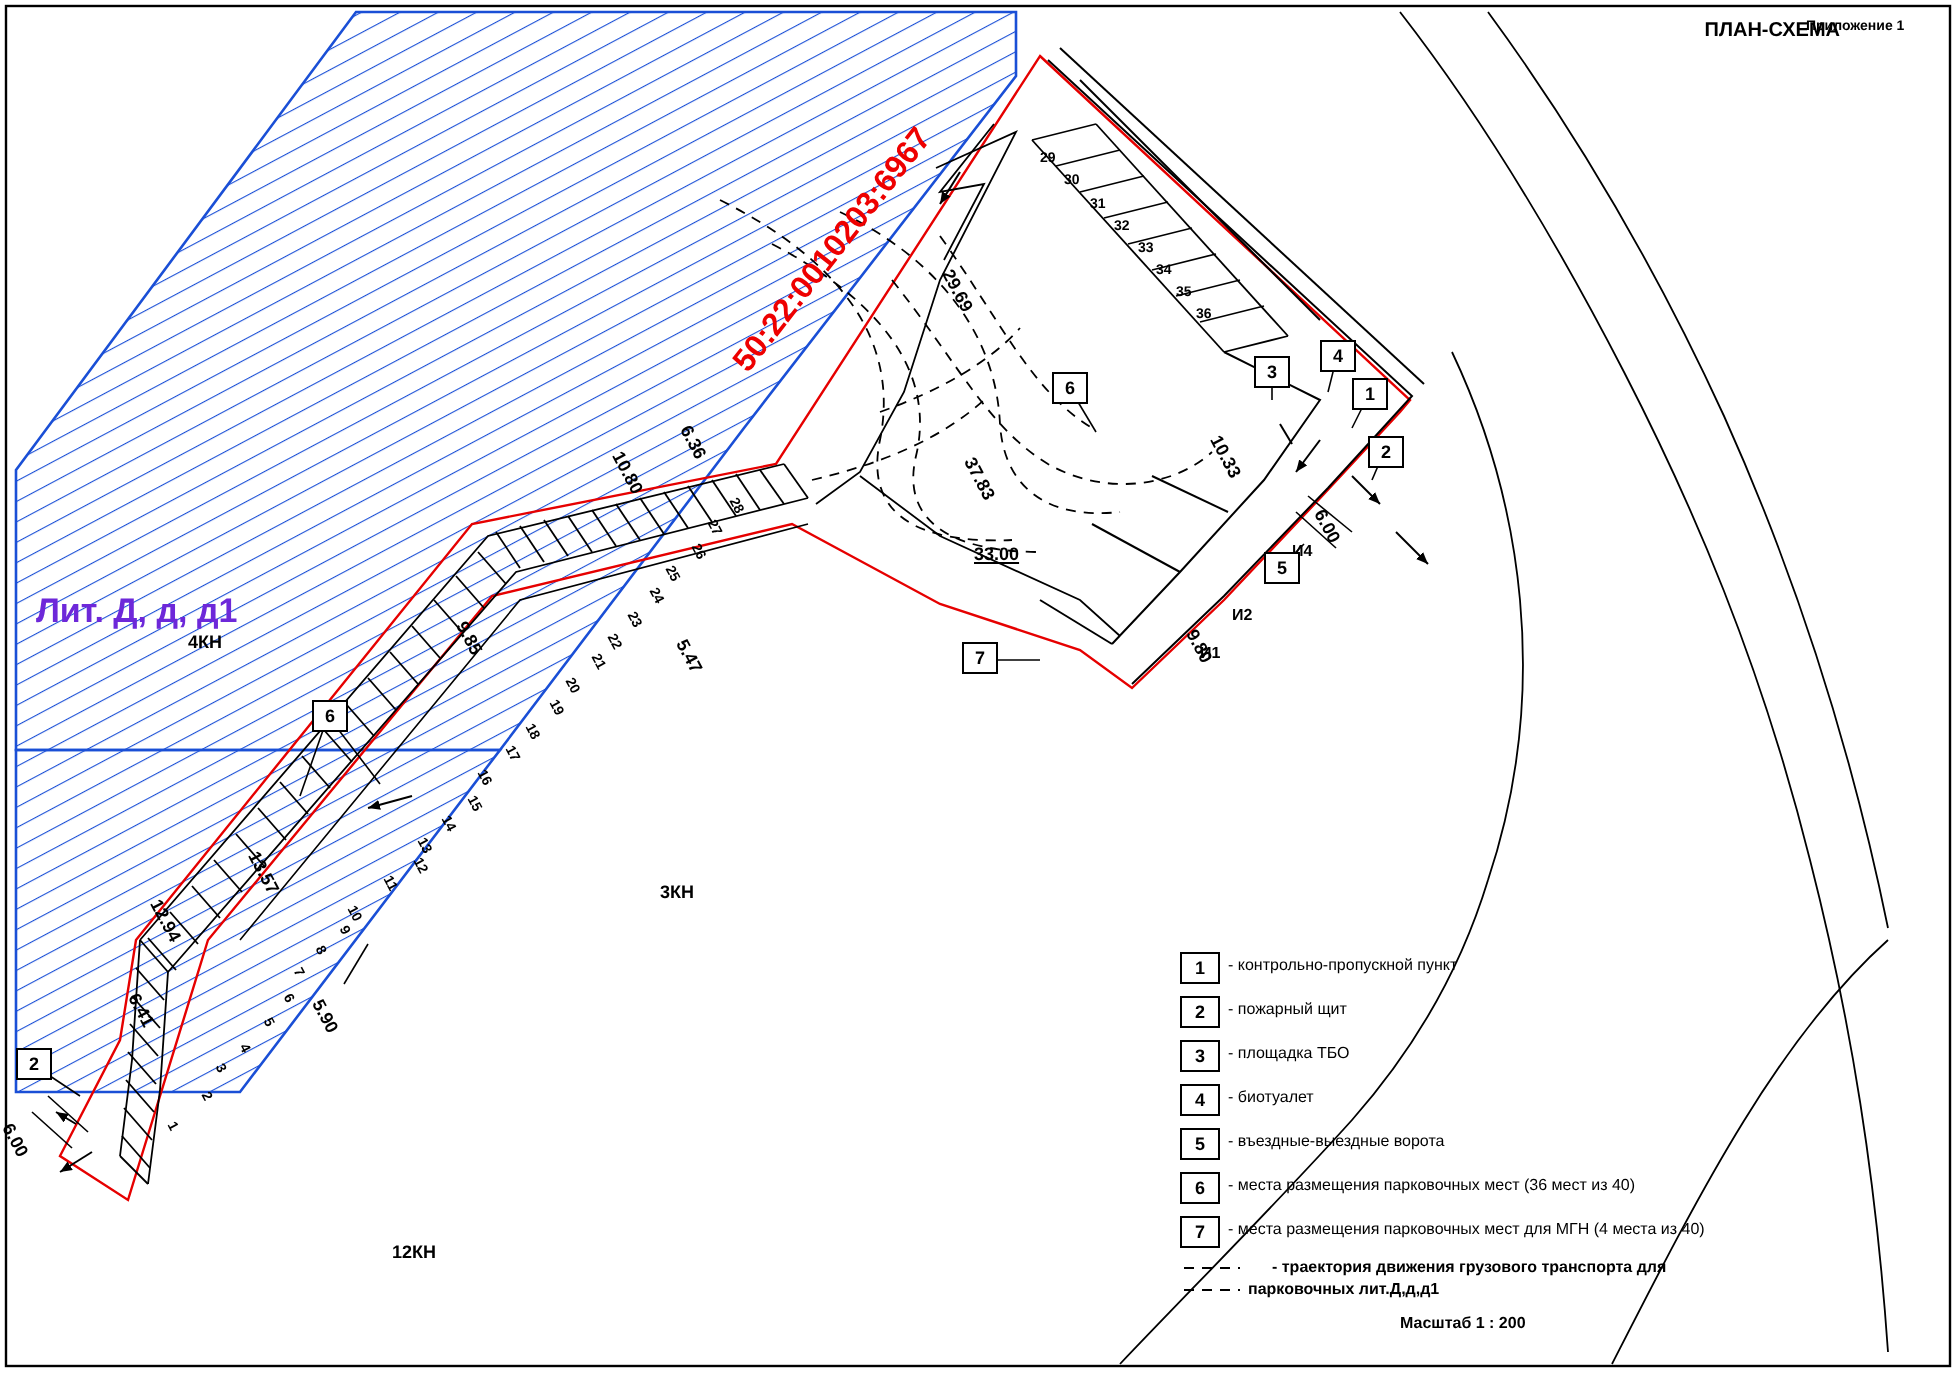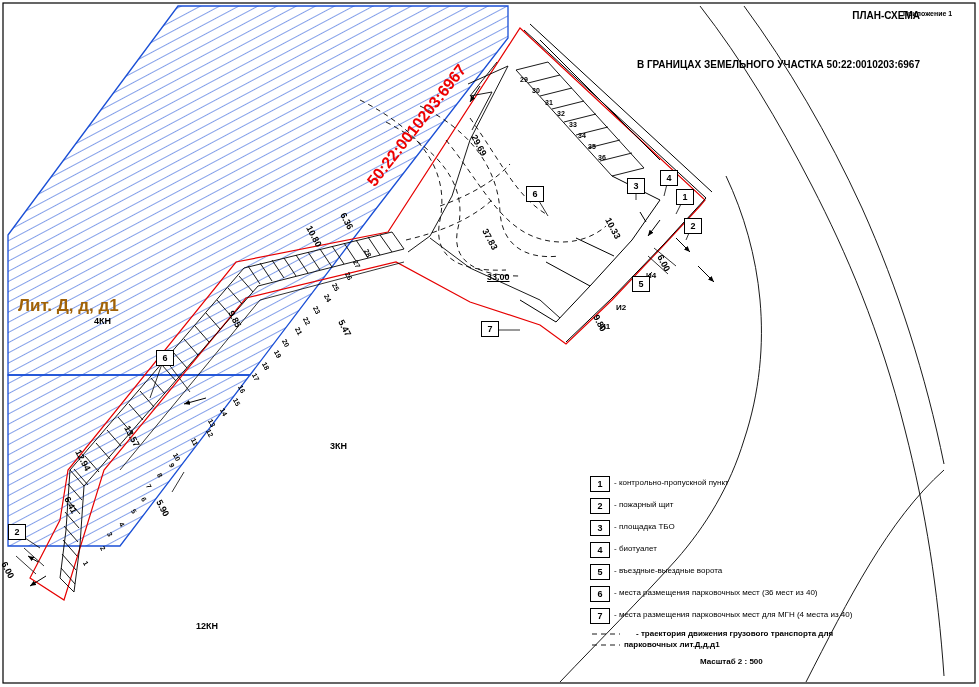--- a/index.html
+++ b/index.html
@@ -35,21 +35,21 @@
     font-weight: bold;
     text-align: right;
   }
   .appendix {
     font-size: 7px;
     font-weight: bold;
   }
   .litera {
     font-size: 17px;
     font-weight: bold;
-    color: #a16207;
+    color: #6d28d9;
   }
   .cad {
     font-size: 16px;
     font-weight: bold;
     color: #ee0000;
     transform-origin: left bottom;
   }
   .kn {
     font-size: 9px;
     font-weight: bold;
@@ -286,21 +286,20 @@
       <path d="M692,226 L686,240"></path>
       <path d="M640,284 L652,272"></path>
       <path d="M489,330 L520,330"></path>
       <path d="M16,532 L40,548"></path>
     </g>
   </svg>
 
   <div class="txt appendix" style="left:903px; top:10px;">Приложение 1</div>
 
   <div class="txt title" style="left:600px; top:10px; width:320px;">ПЛАН-СХЕМА</div>
-  <div class="txt title" style="left:600px; top:59px; width:320px;">В ГРАНИЦАХ ЗЕМЕЛЬНОГО УЧАСТКА 50:22:0010203:6967</div>
 
   <div class="txt litera" style="left:18px; top:296px;">Лит. Д, д, д1</div>
 
   <div class="txt cad" style="left:378px; top:172px; transform: rotate(-52deg);">50:22:0010203:6967</div>
 
   <div class="txt kn" style="left:58px; top:316px;margin-left:36px;">4КН</div>
   <div class="txt kn" style="left:330px; top:441px;">3КН</div>
   <div class="txt kn" style="left:196px; top:621px;">12КН</div>
 
   <div class="txt lotlbl" style="left:598px; top:271px;">И4</div>
@@ -396,15 +395,15 @@
     <span class="legend-text">- места размещения парковочных мест (36 мест из 40)</span>
   </div>
   <div class="legend-row" style="top:608px;">
     <span class="legend-num">7</span>
     <span class="legend-text">- места размещения парковочных мест для МГН (4 места из 40)</span>
   </div>
 
   <div class="dashnote" style="left:636px; top:629px;">- траектория движения грузового транспорта для</div>
   <div class="dashnote" style="left:624px; top:640px;">парковочных лит.Д,д,д1</div>
 
-  <div class="scale-note" style="left:700px; top:657px;">Масштаб 2 : 500</div>
+  <div class="scale-note" style="left:700px; top:657px;">Масштаб 1 : 200</div>
 
 </div>
 
 </body></html>

